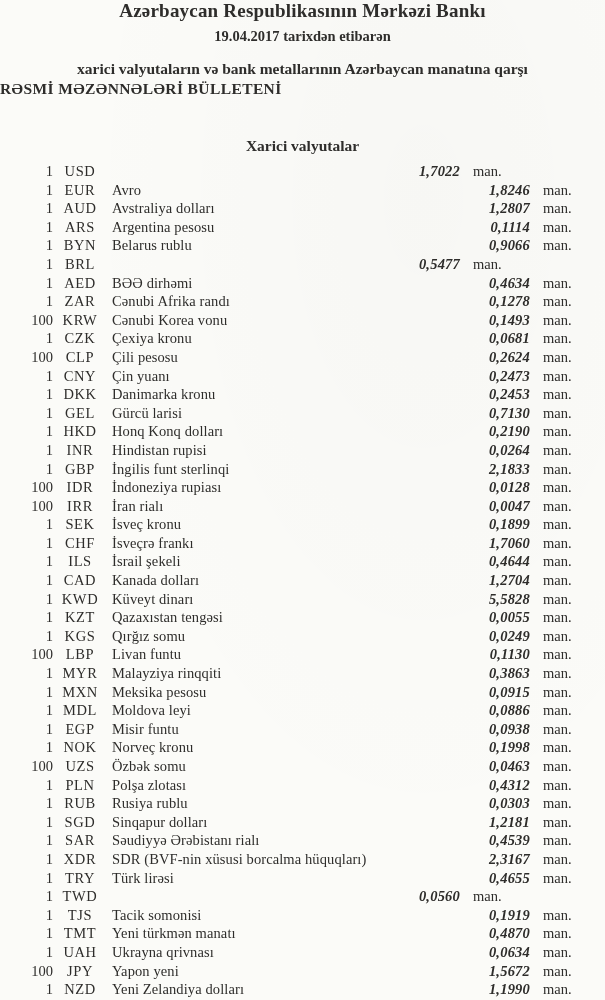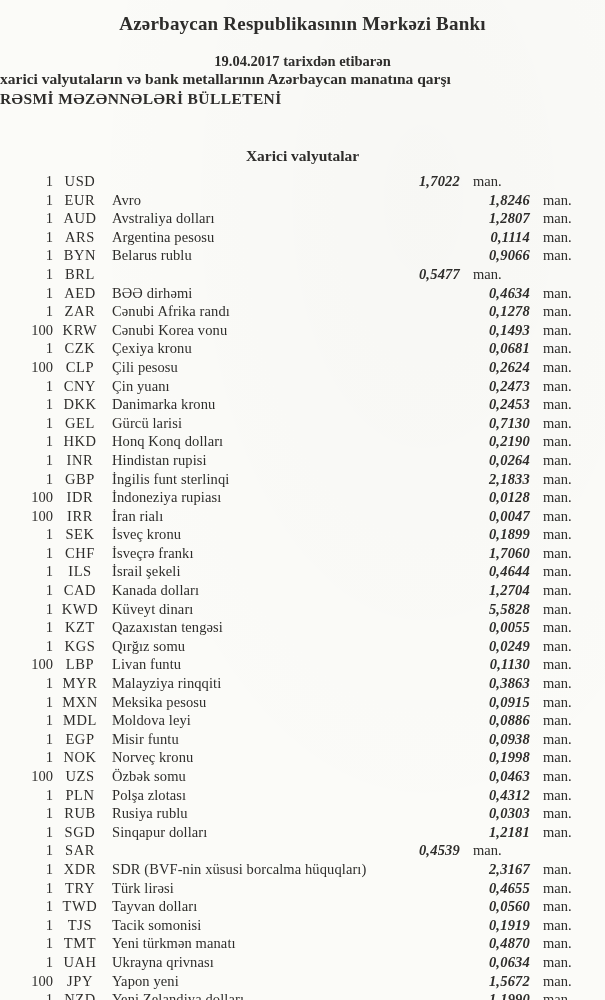--- a/index.html
+++ b/index.html
@@ -7,42 +7,41 @@
     width: 605px;
     height: 1000px;
     background: #fbfbf8;
     font-family: "Liberation Serif", serif;
     color: #2e2d2b;
     overflow: hidden;
   }
   .page {
     width: 605px;
     height: 1000px;
-    padding-top: 13px;
     background:
       radial-gradient(ellipse at 70% 20%, rgba(0,0,0,0.015), transparent 60%),
       #fbfbf8;
   }
   .doc-title {
     text-align: center;
     font-size: 19px;
     font-weight: bold;
     letter-spacing: 0.2px;
   }
   .doc-date {
     text-align: center;
     font-size: 14.5px;
     font-weight: bold;
-    margin-top: 18px;
+    margin-top: 6px;
   }
   .doc-sub1 {
-    text-align: left;
+    text-align: center;
     font-size: 15.5px;
     font-weight: bold;
-    margin-top: 0;
+    margin-top: 15px;
   }
   .doc-sub2 {
     font-size: 15.5px;
     font-weight: bold;
     letter-spacing: 0.4px;
     margin-top: 2px;
   }
   .section-title {
     text-align: center;
     font-size: 15.5px;
@@ -379,20 +378,21 @@
     <span class="cell-qty">1</span>
     <span class="cell-code">SGD</span>
     <span class="cell-name">Sinqapur dolları</span>
     <span class="cell-rate">1,2181</span>
     <span class="cell-unit">man.</span>
   </div>
 
   <div class="row">
     <span class="cell-qty">1</span>
     <span class="cell-code">SAR</span>
+    <span class="cell-name">Səudiyyə Ərəbistanı rialı</span>
     <span class="cell-rate">0,4539</span>
     <span class="cell-unit">man.</span>
   </div>
 
   <div class="row">
     <span class="cell-qty">1</span>
     <span class="cell-code">XDR</span>
     <span class="cell-name">SDR (BVF-nin xüsusi borcalma hüquqları)</span>
     <span class="cell-rate">2,3167</span>
     <span class="cell-unit">man.</span>
@@ -402,21 +402,20 @@
     <span class="cell-qty">1</span>
     <span class="cell-code">TRY</span>
     <span class="cell-name">Türk lirəsi</span>
     <span class="cell-rate">0,4655</span>
     <span class="cell-unit">man.</span>
   </div>
 
   <div class="row">
     <span class="cell-qty">1</span>
     <span class="cell-code">TWD</span>
-    <span class="cell-name">Tayvan dolları</span>
     <span class="cell-rate">0,0560</span>
     <span class="cell-unit">man.</span>
   </div>
 
   <div class="row">
     <span class="cell-qty">1</span>
     <span class="cell-code">TJS</span>
     <span class="cell-name">Tacik somonisi</span>
     <span class="cell-rate">0,1919</span>
     <span class="cell-unit">man.</span>

